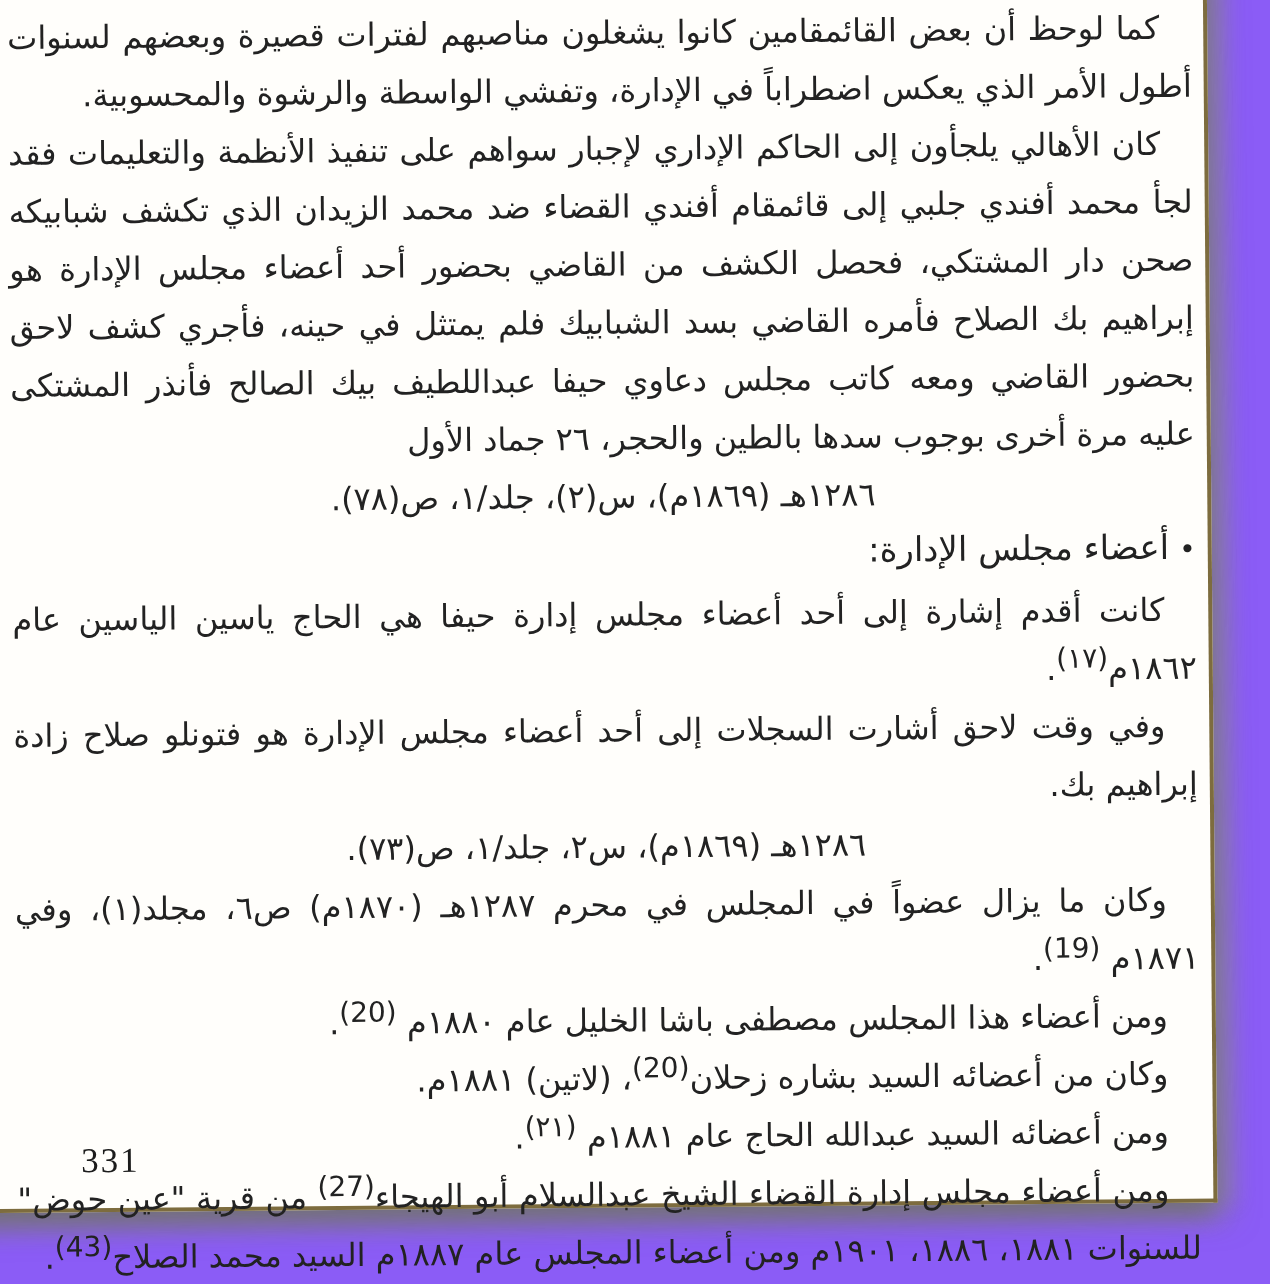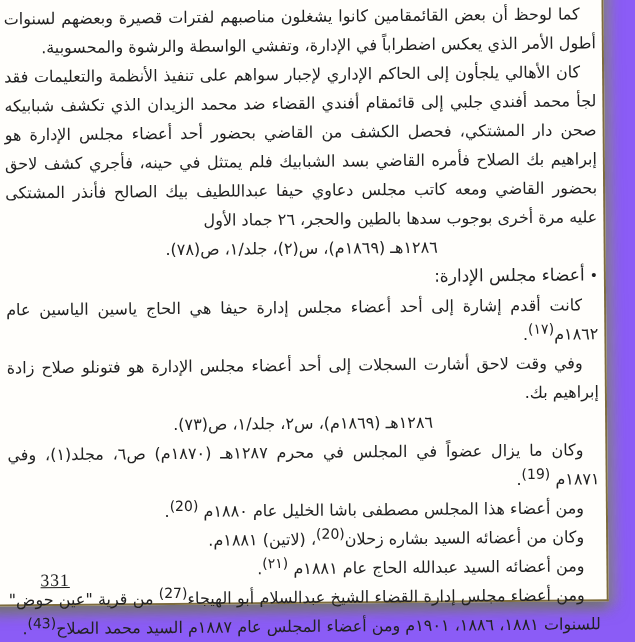--- a/index.html
+++ b/index.html
@@ -33,21 +33,21 @@
   }
   .content p{margin:0;padding:0;}
   .body{text-indent:16px;}
   .reference{text-align:center;text-indent:0;}
   .heading{margin:7px 0 3px 0;text-indent:0;font-size:17px;}
   .heading .bullet{font-size:14px;padding-left:5px;}
   sup{font-size:14px;line-height:0;vertical-align:6px;}
   .pagenum{
     position:absolute;left:68px;top:590px;
     font-family:"Liberation Serif","DejaVu Serif",serif;
-    font-size:17.5px;letter-spacing:1px;color:#1c1c1c;text-decoration:underline;
+    font-size:17.5px;letter-spacing:1px;color:#1c1c1c;
   }
 </style>
 </head>
 <body>
 
 <div class="canvas">
   <div class="page">
 
     <div class="content">
       <p class="body">كما لوحظ أن بعض القائمقامين كانوا يشغلون مناصبهم لفترات قصيرة وبعضهم لسنوات أطول الأمر الذي يعكس اضطراباً في الإدارة، وتفشي الواسطة والرشوة والمحسوبية.</p>

